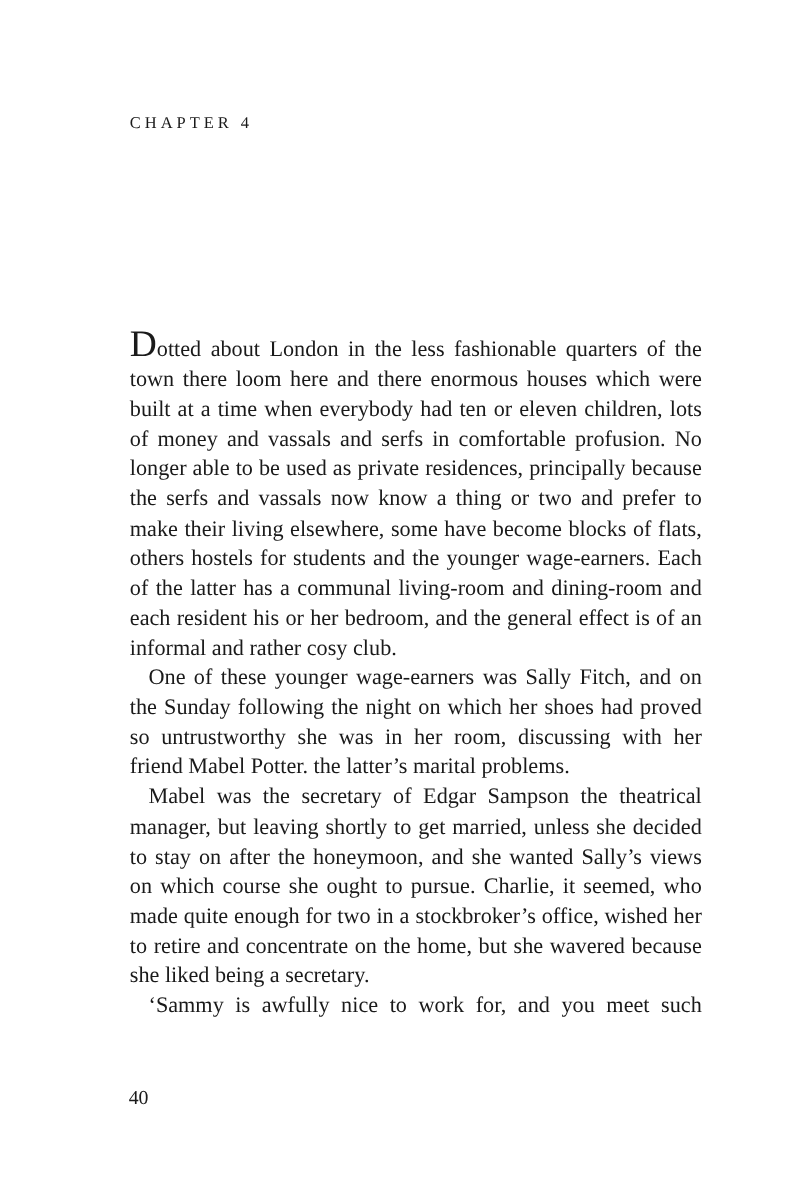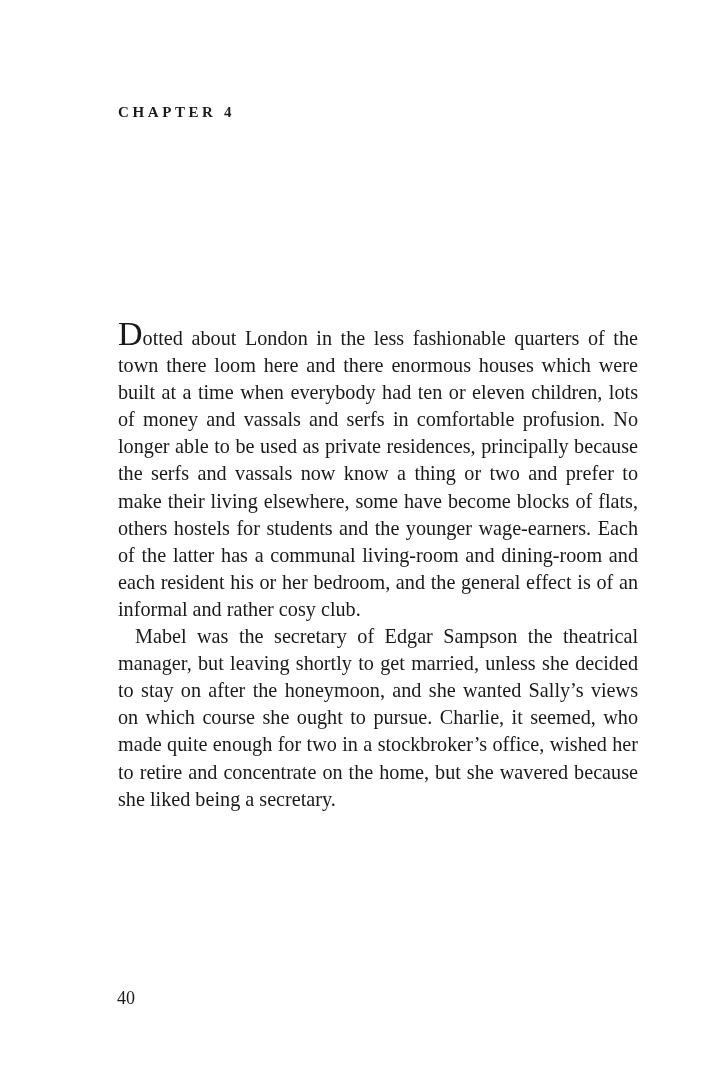--- a/index.html
+++ b/index.html
@@ -1,30 +1,32 @@
 <!DOCTYPE html>
 <html><head>
   <meta charset="utf-8">
   <style>
     html, body { margin: 0; padding: 0; background: #ffffff; }
     body { width: 727px; height: 1080px; position: relative; overflow: hidden;
       font-family: "Liberation Serif", "DejaVu Serif", serif; color: #1a1a1a; }
     .chapter-heading { position: absolute; left: 118px; top: 104px;
-      font-size: 15px; letter-spacing: 3.6px; margin: 0; font-weight: bold; text-align: center; }
-    .body-text { position: absolute; left: 118px; top: 324px; width: 520px;
+      font-size: 15px; letter-spacing: 3.6px; margin: 0; font-weight: normal; text-align: center; }
+    .body-text { position: absolute; left: 118px; top: 304px; width: 520px;
       font-size: 20.2px; line-height: 27.1px; }
     .body-text p { margin: 0; text-align: justify; text-align-last: left; }
     .body-text p.indent { text-indent: 17px; }
     .body-text p.last-open { text-align-last: justify; }
     .dropcap { font-size: 34px; line-height: 20px; }
     .page-number { position: absolute; left: 117px; top: 988px; font-size: 18px; }
   </style>
 </head>
 <body>
 
 <h1 class="chapter-heading">CHAPTER 4</h1>
 
 <div class="body-text">
   <p><span class="dropcap">D</span><span>otted about London in the less fashionable quarters of the town there loom here and there enormous houses which were built at a time when everybody had ten or eleven children, lots of money and vassals and serfs in comfortable profusion. No longer able to be used as private residences, principally because the serfs and vassals now know a thing or two and prefer to make their living elsewhere, some have become blocks of flats, others hostels for students and the younger wage-earners. Each of the latter has a communal living-room and dining-room and each resident his or her bedroom, and the general effect is of an informal and rather cosy club.</span></p>
+  <p class="indent">One of these younger wage-earners was Sally Fitch, and on the Sunday following the night on which her shoes had proved so untrustworthy she was in her room, discussing with her friend Mabel Potter. the latter’s marital problems.</p>
   <p class="indent">Mabel was the secretary of Edgar Sampson the theatrical manager, but leaving shortly to get married, unless she decided to stay on after the honeymoon, and she wanted Sally’s views on which course she ought to pursue. Charlie, it seemed, who made quite enough for two in a stockbroker’s office, wished her to retire and concentrate on the home, but she wavered because she liked being a secretary.</p>
+  <p class="indent last-open">‘Sammy is awfully nice to work for, and you meet such</p>
 </div>
 
 <div class="page-number">40</div>
 
 </body></html>

